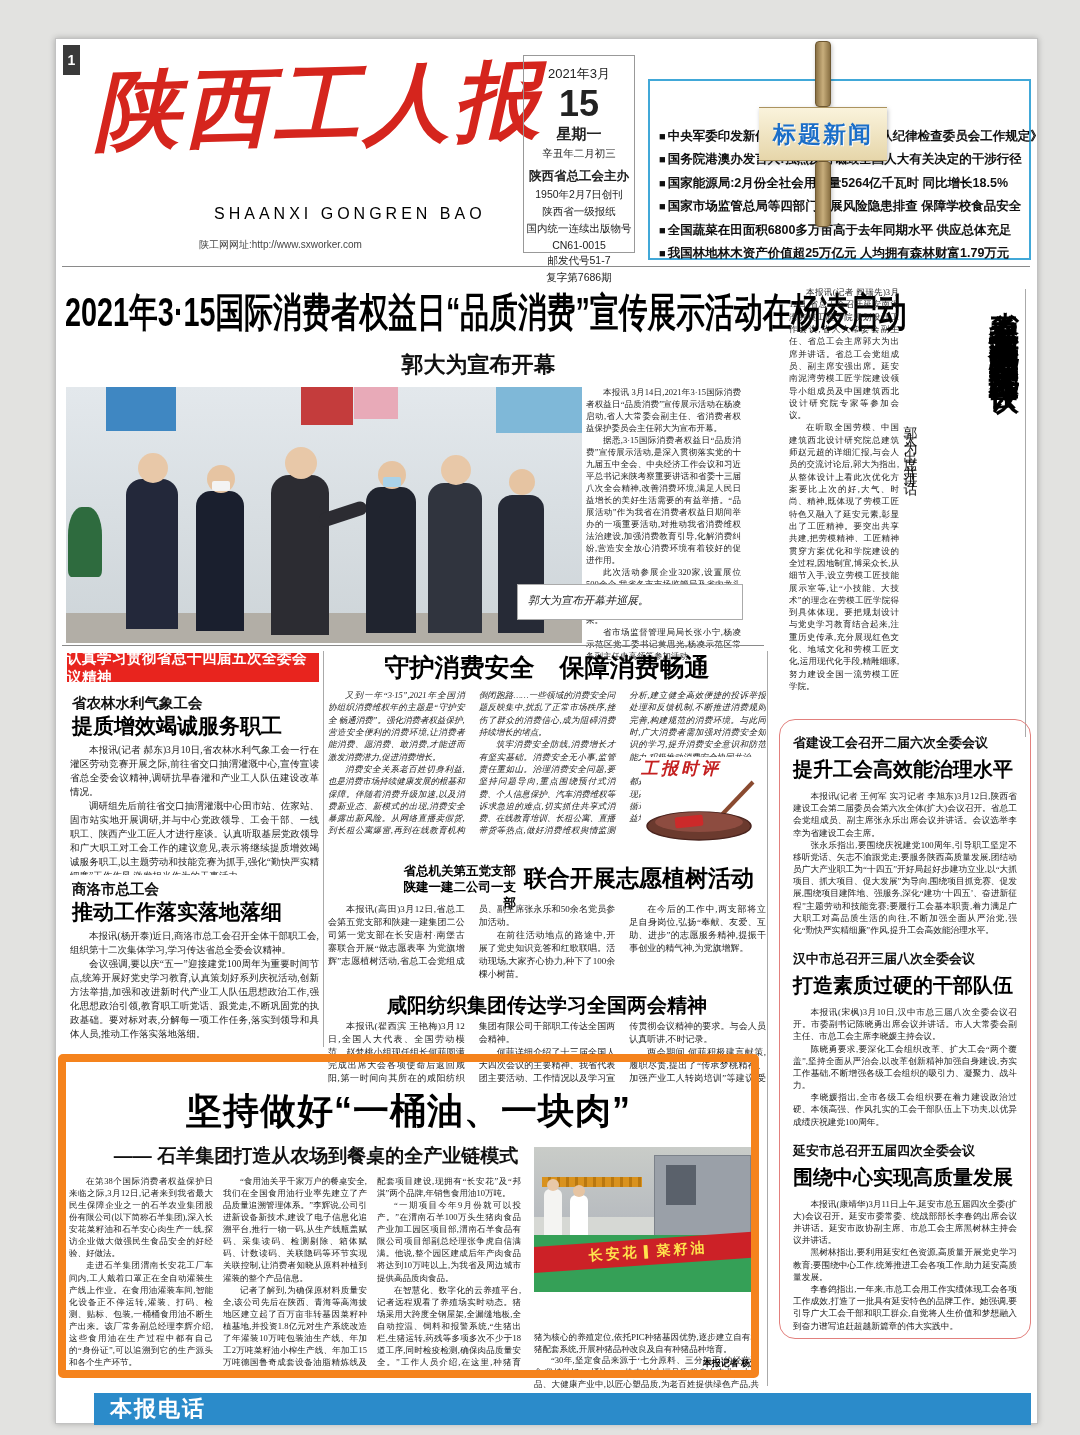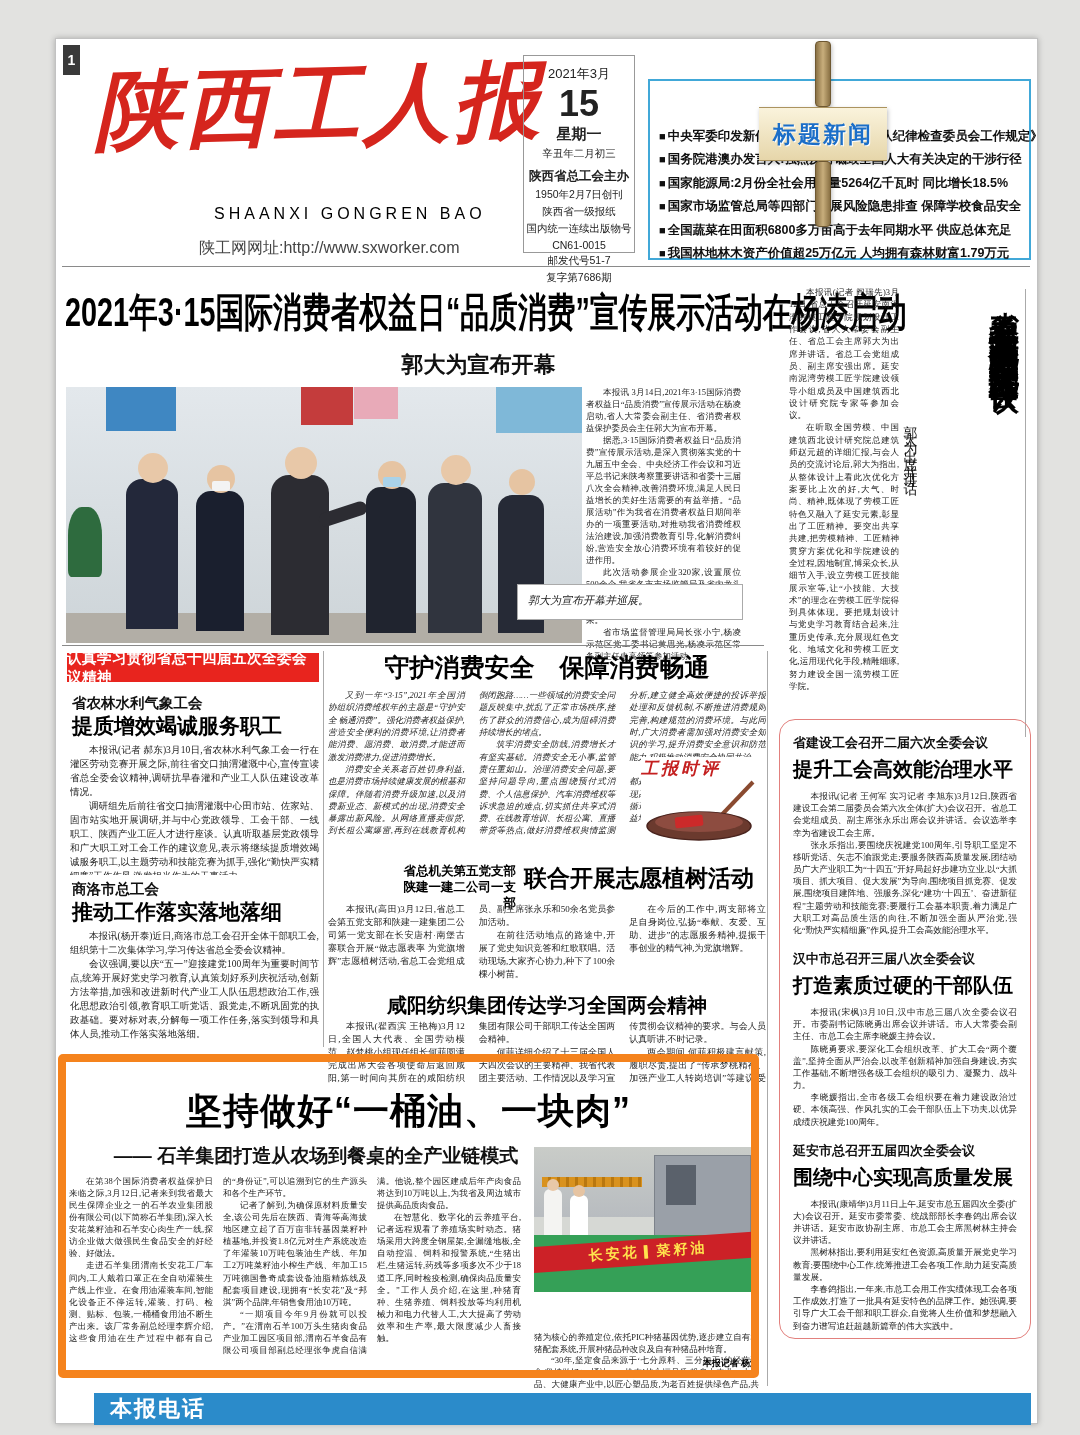--- a/index.html
+++ b/index.html
@@ -6,21 +6,21 @@
   #stage{position:relative;width:1080px;height:1435px;background:#e2e2e0;overflow:hidden;}
   #paper{position:absolute;left:55px;top:38px;width:981px;height:1384px;background:#ffffff;border:1px solid #c2c2c2;box-shadow:0 0 6px rgba(0,0,0,.25);}
   .abs{position:absolute;}
   .serif{font-family:"Liberation Serif",serif;}
   .jtext{text-align:justify;color:#1c1c1c;}
   .jtext p{margin:0;text-indent:2em;}
   .jtext p.noindent{text-indent:0;}
   
   .mast-title{font-family:"Liberation Serif",serif;font-weight:bold;font-style:italic;color:#d5251d;font-size:86px;letter-spacing:4px;line-height:1.3;transform:rotate(-1.5deg);white-space:nowrap;}
   .mast-eng{color:#000000;font-weight:normal;font-size:16px;letter-spacing:4px;}
-  .mast-web{color:#444;font-size:16px;}
+  .mast-web{color:#444;font-size:10px;}
   .pagenum{background:#3a3a3a;color:#fff;font-size:14px;font-weight:bold;display:flex;align-items:center;justify-content:center;}
   
   .datebox{border:1px solid #999;text-align:center;color:#222;}
   .datebox div{margin:3px 0;}
   .d-ym{font-size:13px;}
   .d-day{font-size:36px;font-weight:bold;line-height:1;}
   .d-week{font-size:15px;font-weight:bold;}
   .d-sm{font-size:10.5px;}
   .d-org{font-size:12.5px;font-weight:bold;margin-top:7px!important;}
   
@@ -243,20 +243,21 @@
     <div class="shape" style="left:39px;top:38px;width:12px;height:12px;background:#e6c4a2;border-radius:50%;"></div>
     <div class="shape" style="left:0;top:88px;width:225px;height:57px;background:#35a057;"></div>
     <div class="shape" style="left:-6px;top:92px;width:240px;height:26px;background:#cc2127;transform:rotate(-4deg);display:flex;align-items:center;justify-content:center;">
       <span style="color:#ffe34d;font-size:14px;font-weight:900;letter-spacing:3px;">长安花▎菜籽油</span>
     </div>
   </div>
 
   <div class="abs jtext serif" style="left:13px;top:1136px;width:452px;height:196px;font-size:8.5px;line-height:1.42;column-count:3;column-gap:10px;overflow:hidden;">
     <p>在第38个国际消费者权益保护日来临之际,3月12日,记者来到我省最大民生保障企业之一的石羊农业集团股份有限公司(以下简称石羊集团),深入长安花菜籽油和石羊安心肉生产一线,探访企业做大做强民生食品安全的好经验、好做法。</p>
     <p>走进石羊集团渭南长安花工厂车间内,工人戴着口罩正在全自动灌装生产线上作业。在食用油灌装车间,智能化设备正不停运转,灌装、打码、检测、贴标、包装,一桶桶食用油不断生产出来。该厂常务副总经理李辉介绍,这些食用油在生产过程中都有自己的“身份证”,可以追溯到它的生产源头和各个生产环节。</p>
+    <p>“食用油关乎千家万户的餐桌安全,我们在全国食用油行业率先建立了产品质量追溯管理体系。”李辉说,公司引进新设备新技术,建设了电子信息化追溯平台,推行一物一码,从生产线瓶盖赋码、采集读码、检测剔除、箱体赋码、计数读码、关联隐码等环节实现关联控制,让消费者知晓从原料种植到灌装的整个产品信息。</p>
     <p>记者了解到,为确保原材料质量安全,该公司先后在陕西、青海等高海拔地区建立起了百万亩非转基因菜籽种植基地,并投资1.8亿元对生产系统改造了年灌装10万吨包装油生产线、年加工2万吨菜籽油小榨生产线、年加工15万吨德国鲁奇成套设备油脂精炼线及配套项目建设,现拥有“长安花”及“邦淇”两个品牌,年销售食用油10万吨。</p>
     <p>“一期项目今年9月份就可以投产。”在渭南石羊100万头生猪肉食品产业加工园区项目部,渭南石羊食品有限公司项目部副总经理张争虎自信满满。他说,整个园区建成后年产肉食品将达到10万吨以上,为我省及周边城市提供高品质肉食品。</p>
     <p>在智慧化、数字化的云养殖平台,记者远程观看了养殖场实时动态。猪场采用大跨度全钢屋架,全漏缝地板,全自动控温、饲料和报警系统,“生猪出栏,生猪运转,药残等多项多次不少于18道工序,同时检疫检测,确保肉品质量安全。”工作人员介绍,在这里,种猪育种、生猪养殖、饲料投放等均利用机械力和电力代替人工,大大提高了劳动效率和生产率,最大限度减少人畜接触。</p>
 
   </div>
   <div class="abs jtext serif" style="left:478px;top:1293px;width:225px;height:58px;font-size:8.5px;line-height:1.38;overflow:hidden;">
     <p class="noindent">猪为核心的养殖定位,依托PIC种猪基因优势,逐步建立自有种猪配套系统,开展种猪品种改良及自有种猪品种培育。</p>
     <p>“30年,坚定食品来源于‘七分原料、三分加工’的经营理念,坚持做好‘一桶油、一块肉’的永恒品质,投身大农业、大食品、大健康产业中,以匠心塑品质,为老百姓提供绿色产品,共创美好生活,这就是我们‘石羊人’的使命。”石羊集团工会副主席傅巧艳如是说。</p>
   </div>
   <div class="abs" style="left:560px;top:1318px;width:143px;text-align:right;font-size:9px;font-weight:bold;font-family:'Liberation Serif',serif;">本报记者 杨涛</div>

